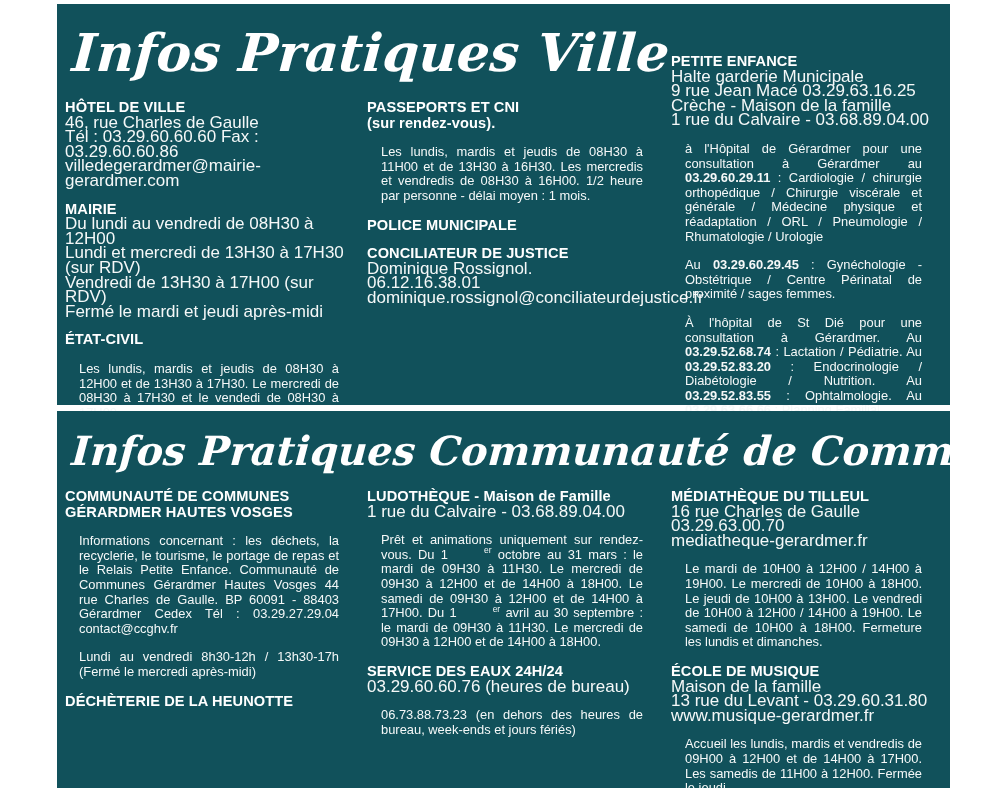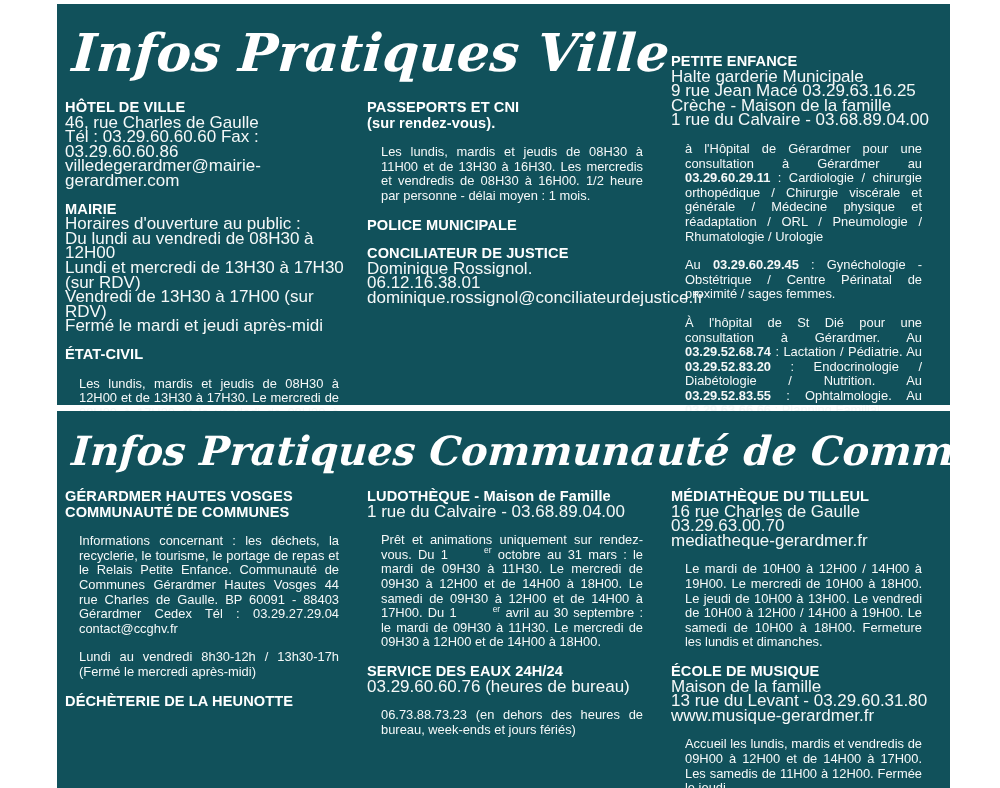--- a/index.html
+++ b/index.html
@@ -81,21 +81,20 @@
   <div class="script-title">Infos Pratiques Ville</div>
   <div class="col" data-col="0">
       <div class="section">
         <div class="sec-title">HÔTEL DE VILLE</div>
         <div class="line">46, rue Charles de Gaulle</div>
         <div class="line">Tél : 03.29.60.60.60 Fax : 03.29.60.60.86</div>
         <div class="line">villedegerardmer@mairie-gerardmer.com</div>
       </div>
       <div class="section">
         <div class="sec-title">MAIRIE</div>
-        <div class="line">Horaires d'ouverture au public :</div>
         <div class="line">Du lundi au vendredi de 08H30 à 12H00</div>
         <div class="line">Lundi et mercredi de 13H30 à 17H30 (sur RDV)</div>
         <div class="line">Vendredi de 13H30 à 17H00 (sur RDV)</div>
         <div class="line">Fermé le mardi et jeudi après-midi</div>
       </div>
       <div class="section">
         <div class="sec-title">ÉTAT-CIVIL</div>
         <p class="para"><span>Les lundis, mardis et jeudis de 08H30 à 12H00 et de 13H30 à 17H30. Le mercredi de 08H30 à 17H30 et le vendedi de 08H30 à 17H00.</span></p>
       </div>
     </div>
@@ -128,22 +127,22 @@
         <p class="para"><span>Au </span><span class="b">03.29.60.29.45</span><span> : Gynéchologie - Obstétrique / Centre Périnatal de proximité / sages femmes.</span></p>
         <p class="para"><span>À l'hôpital de St Dié pour une consultation à Gérardmer. Au </span><span class="b">03.29.52.68.74</span><span> : Lactation / Pédiatrie. Au </span><span class="b">03.29.52.83.20</span><span> : Endocrinologie / Diabétologie / Nutrition. Au </span><span class="b">03.29.52.83.55</span><span> : Ophtalmologie. Au </span><span class="b">03.29.63.66.66</span><span> : Planning Familial.</span></p>
       </div>
     </div>
 </div>
 
 <div class="panel panel2">
   <div class="script-title">Infos Pratiques Communauté de Communes</div>
   <div class="col" data-col="0">
       <div class="section">
+        <div class="sec-title">COMMUNAUTÉ DE COMMUNES</div>
         <div class="sec-title">GÉRARDMER HAUTES VOSGES</div>
-        <div class="sec-title">COMMUNAUTÉ DE COMMUNES</div>
         <p class="para"><span>Informations concernant : les déchets, la recyclerie, le tourisme, le portage de repas et le Relais Petite Enfance. Communauté de Communes Gérardmer Hautes Vosges 44 rue Charles de Gaulle. BP 60091 - 88403 Gérardmer Cedex Tél : 03.29.27.29.04 contact@ccghv.fr</span></p>
         <p class="para"><span>Lundi au vendredi 8h30-12h / 13h30-17h (Fermé le mercredi après-midi)</span></p>
       </div>
       <div class="section">
         <div class="sec-title">DÉCHÈTERIE DE LA HEUNOTTE</div>
       </div>
     </div>
   <div class="col" data-col="1">
       <div class="section">
         <div class="sec-title">LUDOTHÈQUE - Maison de Famille</div>

